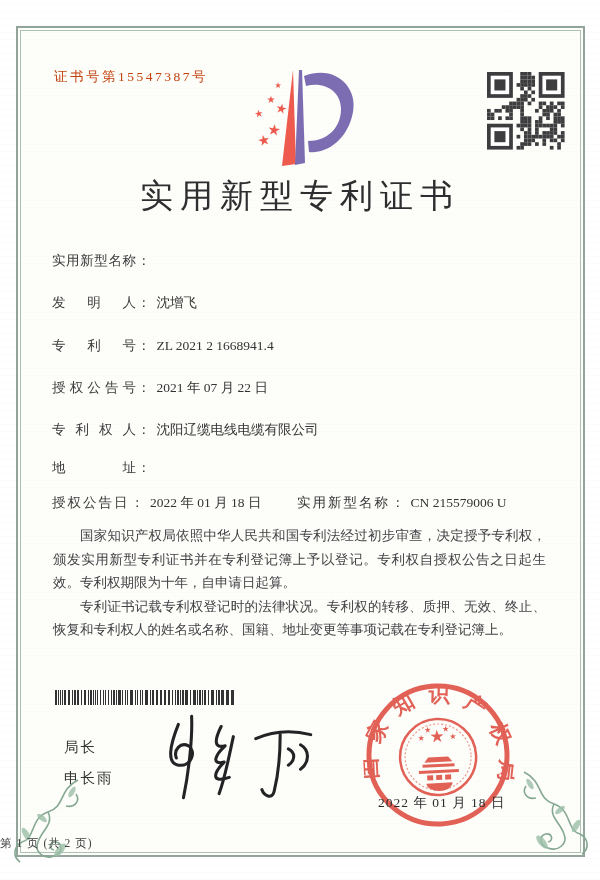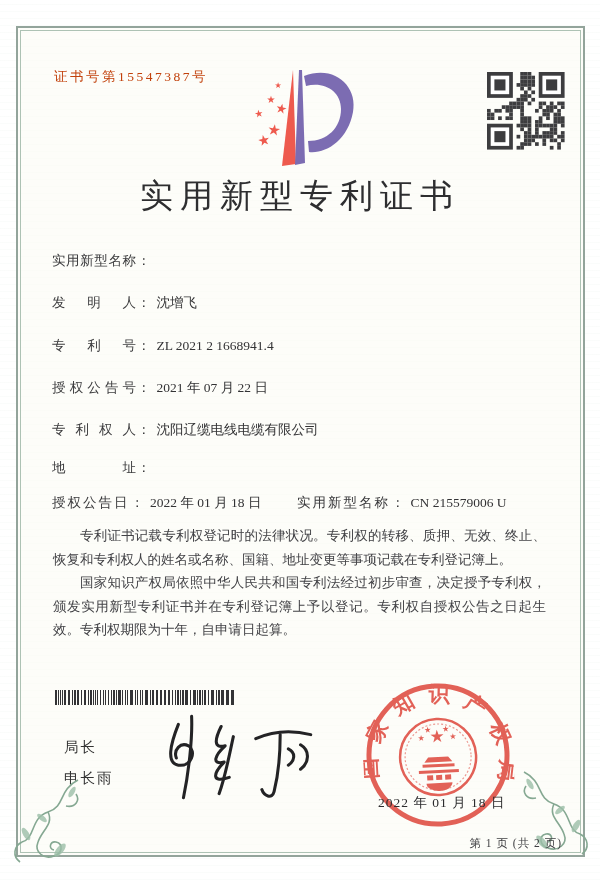--- a/index.html
+++ b/index.html
@@ -59,21 +59,21 @@
   .signature{position:absolute;left:158px;top:710px;width:168px;height:92px;}
   .seal{position:absolute;left:363px;top:680px;width:150px;height:150px;transform:rotate(-3deg);opacity:.92;}
   .seal-date{
     position:absolute;left:378px;top:794px;z-index:5;
     font-size:13.5px;letter-spacing:1px;color:#2c2c2e;
   }
   .ornament{position:absolute;width:80px;height:95px;}
   .orn-bl{left:8px;top:772px;}
   .orn-br{left:514px;top:764px;transform:scaleX(-1);}
   .footer{
-    position:absolute;left:0;width:562px;top:836px;text-align:right;
+    position:absolute;left:0;width:562px;top:836px;text-align:left;
     font-size:11.5px;letter-spacing:1px;color:#3f3f42;
   }
 </style>
 </head>
 <body>
 
 <div class="page-texture"></div>
 <div class="frame"></div>
 
 <div class="cert-no">证书号第15547387号</div>
@@ -282,22 +282,22 @@
     <span class="fvalue">2022 年 01 月 18 日</span>
   </span>
   <span class="grant-group g2">
     <span class="glabel">实用新型名称</span>
       <span class="fcolon">：</span>
     <span class="fvalue">CN 215579006 U</span>
   </span>
 </div>
 
 <div class="paras">
+  <p>国家知识产权局依照中华人民共和国专利法经过初步审查，决定授予专利权，颁发实用新型专利证书并在专利登记簿上予以登记。专利权自授权公告之日起生效。专利权期限为十年，自申请日起算。</p>
   <p>专利证书记载专利权登记时的法律状况。专利权的转移、质押、无效、终止、恢复和专利权人的姓名或名称、国籍、地址变更等事项记载在专利登记簿上。</p>
-  <p>国家知识产权局依照中华人民共和国专利法经过初步审查，决定授予专利权，颁发实用新型专利证书并在专利登记簿上予以登记。专利权自授权公告之日起生效。专利权期限为十年，自申请日起算。</p>
 </div>
 
 <svg id="barcode-svg" class="barcode" viewBox="0 0 182 15" preserveAspectRatio="none">
     <rect x="0" y="0" width="2" height="15" fill="#333336"></rect>
     <rect x="3" y="0" width="1" height="15" fill="#333336"></rect>
     <rect x="5" y="0" width="1" height="15" fill="#333336"></rect>
     <rect x="7" y="0" width="1" height="15" fill="#333336"></rect>
     <rect x="9" y="0" width="2" height="15" fill="#333336"></rect>
     <rect x="13" y="0" width="2" height="15" fill="#333336"></rect>
     <rect x="17" y="0" width="1" height="15" fill="#333336"></rect>

